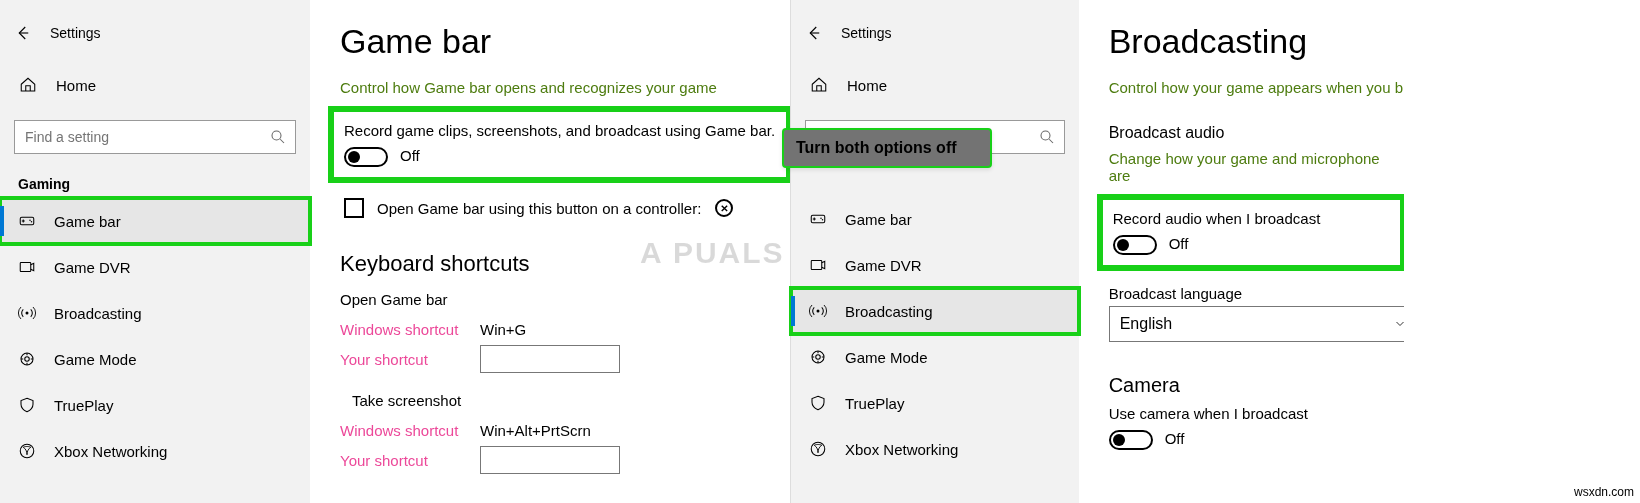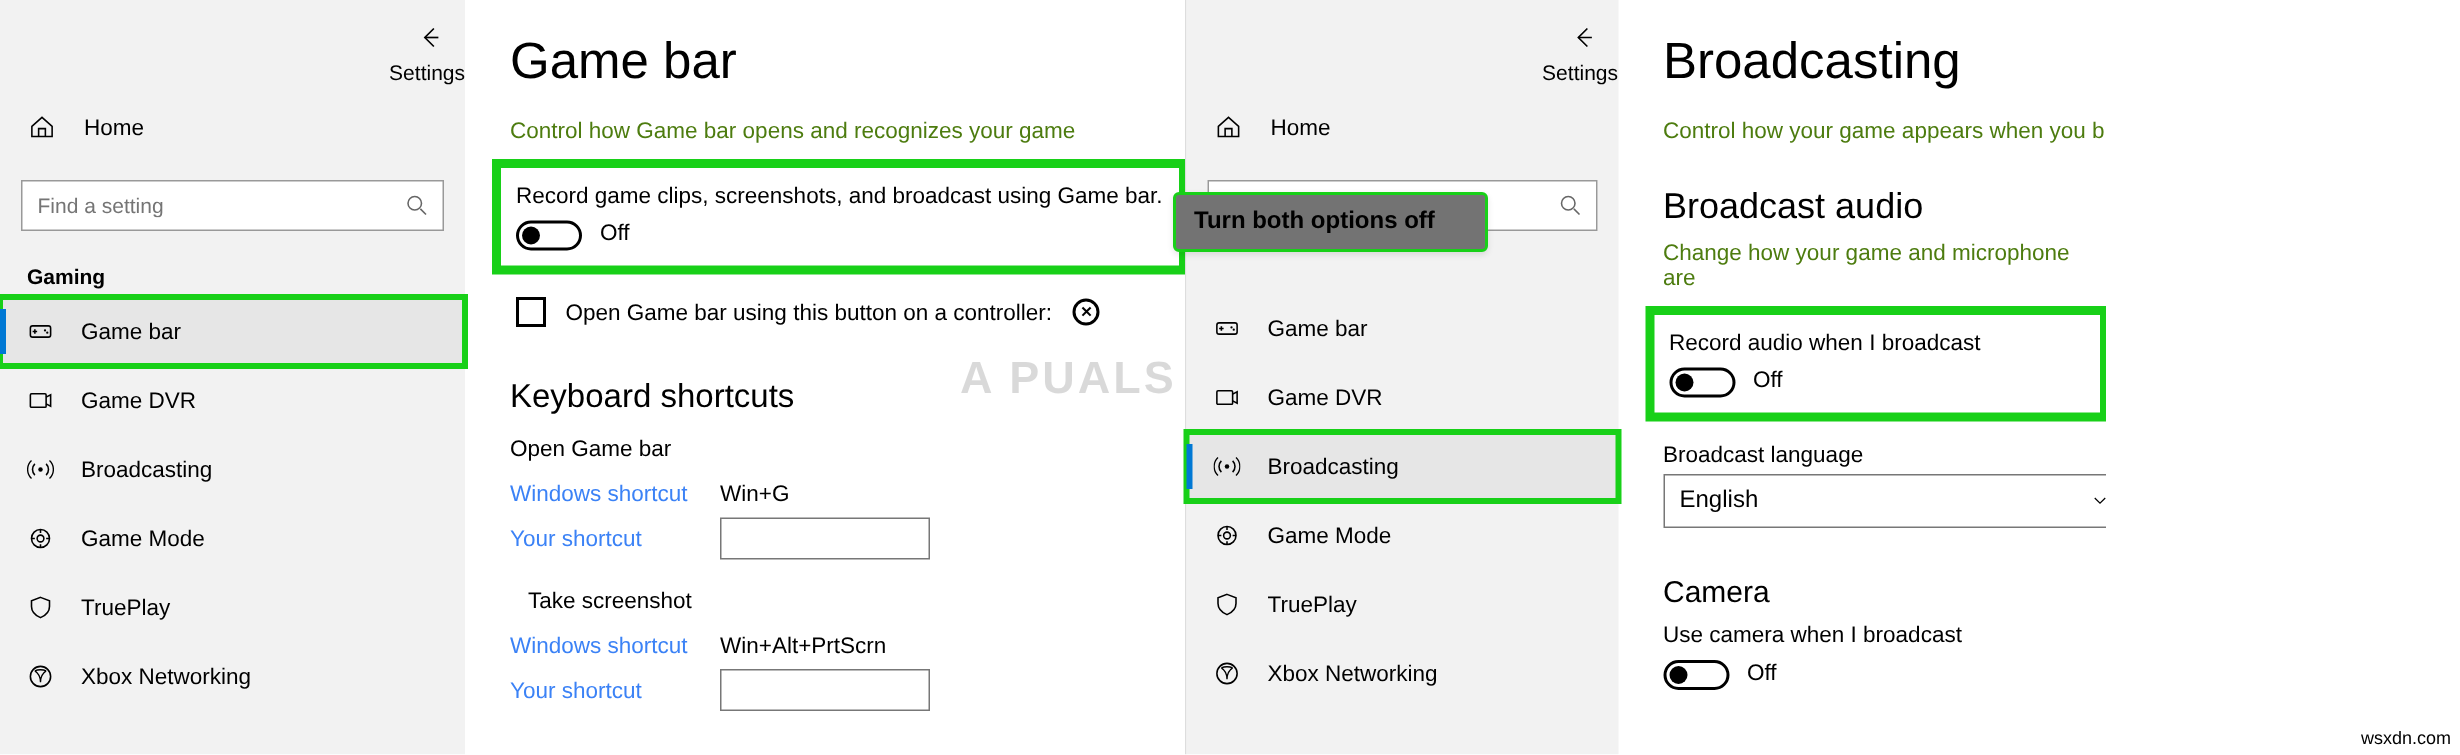--- a/index.html
+++ b/index.html
@@ -23,21 +23,21 @@
   }
   .pane.left  { left: 0;   width: 790px; }
   .pane.right { left: 790px; width: 614px; border-left: 1px solid #ddd; }
 
   
   .sidebar       { width: 310px; background: #f2f2f2; padding: 10px 0 0 0; display:flex; flex-direction:column; }
   .sidebar.right { width: 300px; }
   .sbrow { display:flex; align-items:center; height:46px; padding:0 18px; gap:18px; }
   .sbrow .ico { width:20px; height:20px; display:flex; align-items:center; justify-content:center; }
   .back-btn { width:46px; height:46px; display:flex; align-items:center; justify-content:center; }
-  .header { display:flex; align-items:flex-end; height:46px;flex-direction:column; }
+  .header { display:flex; align-items:center; height:46px; }
   .header .title { font-size:14px; margin-left:4px; }
   .home-row { margin-top:6px; margin-bottom:6px; }
   .searchbox {
     margin: 6px 14px 14px 14px;
     height: 34px;
     border: 1px solid #999;
     background: #fff;
     display:flex; align-items:center;
     position:relative;
   }
@@ -74,21 +74,21 @@
   .toggle-state { font-size:15px; }
   .cbrow { display:flex; align-items:center; gap:10px; margin-top:14px; }
   .cbrow input[type=checkbox] {
     width:20px; height:20px; appearance:none; border:2px solid #000; background:#fff;
   }
   .xbox-glyph { width:18px; height:18px; border:2px solid #000; border-radius:50%; display:inline-flex; align-items:center; justify-content:center; font-size:10px; font-weight:bold; margin-left:4px; }
 
   h2.section { font-size:22px; font-weight:400; margin:30px 0 14px 0; }
   h3.sub { font-size:15px; font-weight:600; margin:28px 0 8px 0; }
   .kv { display:flex; align-items:center; height:30px; }
-  .kv .k { width:140px; font-size:15px; color:#3b82f6; }
+  .kv .k { width:140px; font-size:15px; color:#ec4899; }
   .kv .v { font-size:15px; }
   .kv input.shortcut {
     width:140px; height:28px; border:1px solid #777; background:#fff;
     font-size:14px; padding:0 6px;
   }
 
   .selectbox {
     margin-top:4px;
     width:308px; height:36px; border:1px solid #777;
     display:flex; align-items:center; padding:0 10px; justify-content:space-between;
@@ -359,21 +359,21 @@
           </span>
           <span class="label">Xbox Networking</span>
         </div>
       </div>
   </div>
 
   <div class="content">
     <h1 class="page">Broadcasting</h1>
     <div class="desc">Control how your game appears when you b</div>
 
-    <h3 class="sub" style="font-size:24px;font-weight:400;">Broadcast audio</h3>
+    <h3 class="sub" style="font-size:16px;font-weight:400;">Broadcast audio</h3>
     <div class="desc">Change how your game and microphone are</div>
 
     <div id="right-primary" class="settingblock hilite">
       <div class="setting-label">Record audio when I broadcast</div>
       <div class="toggle-row">
         <div class="toggle"></div>
         <span class="toggle-state">Off</span>
       </div>
     </div>
 

